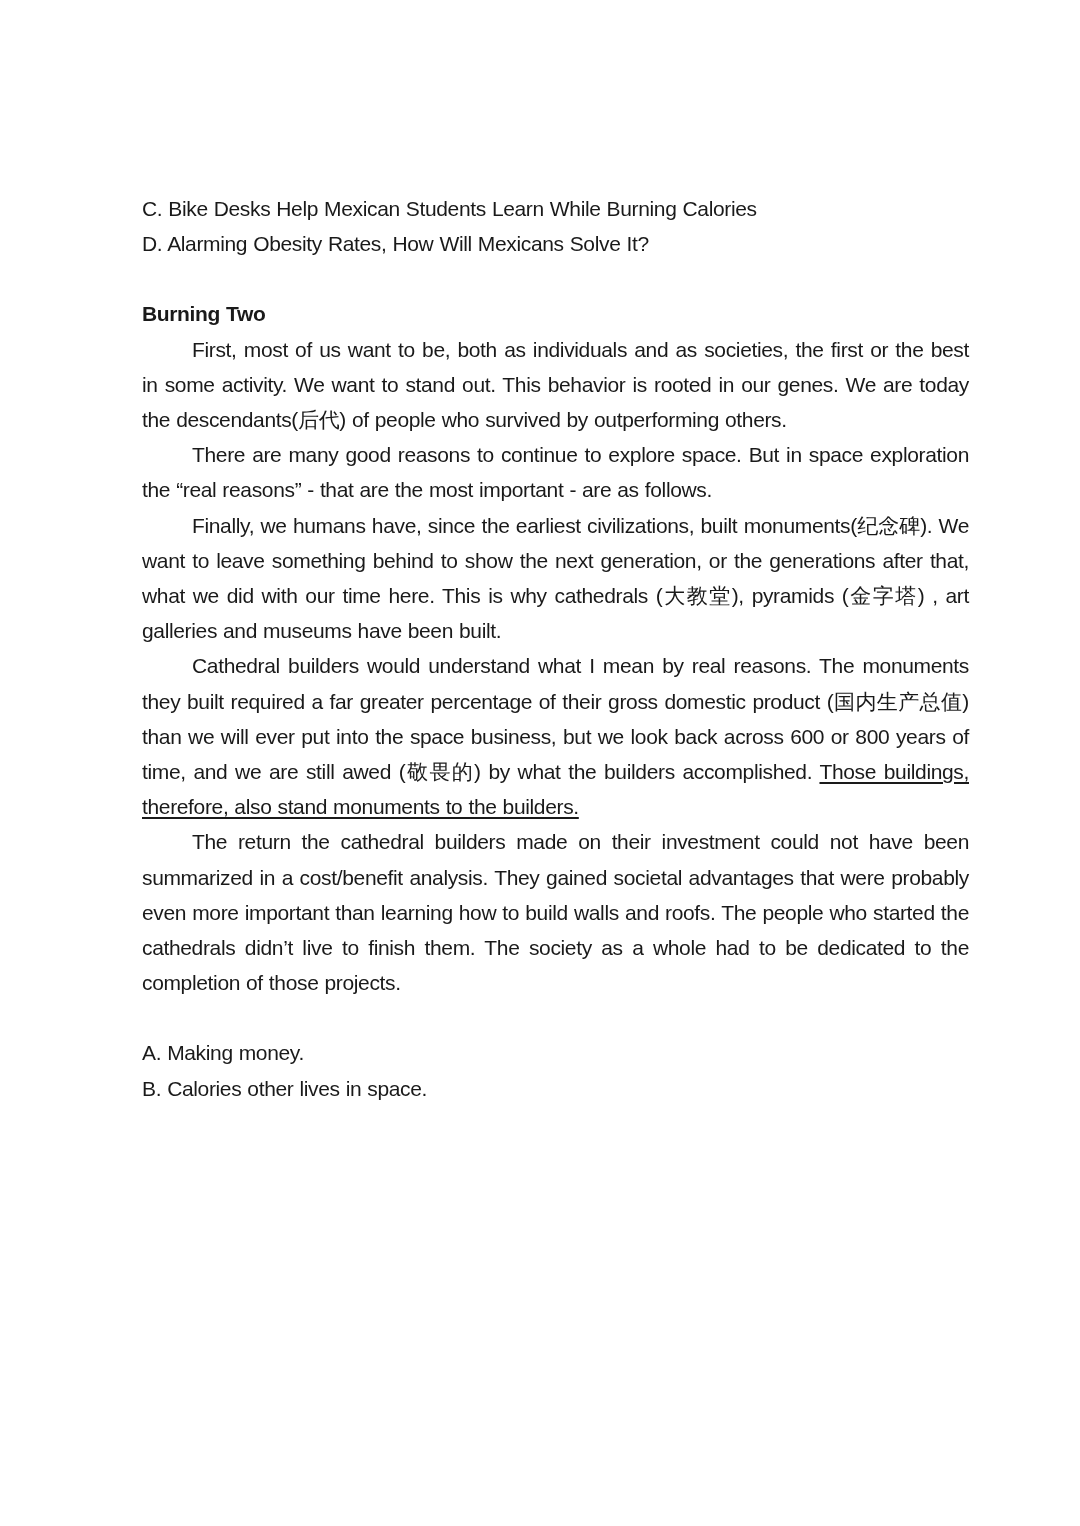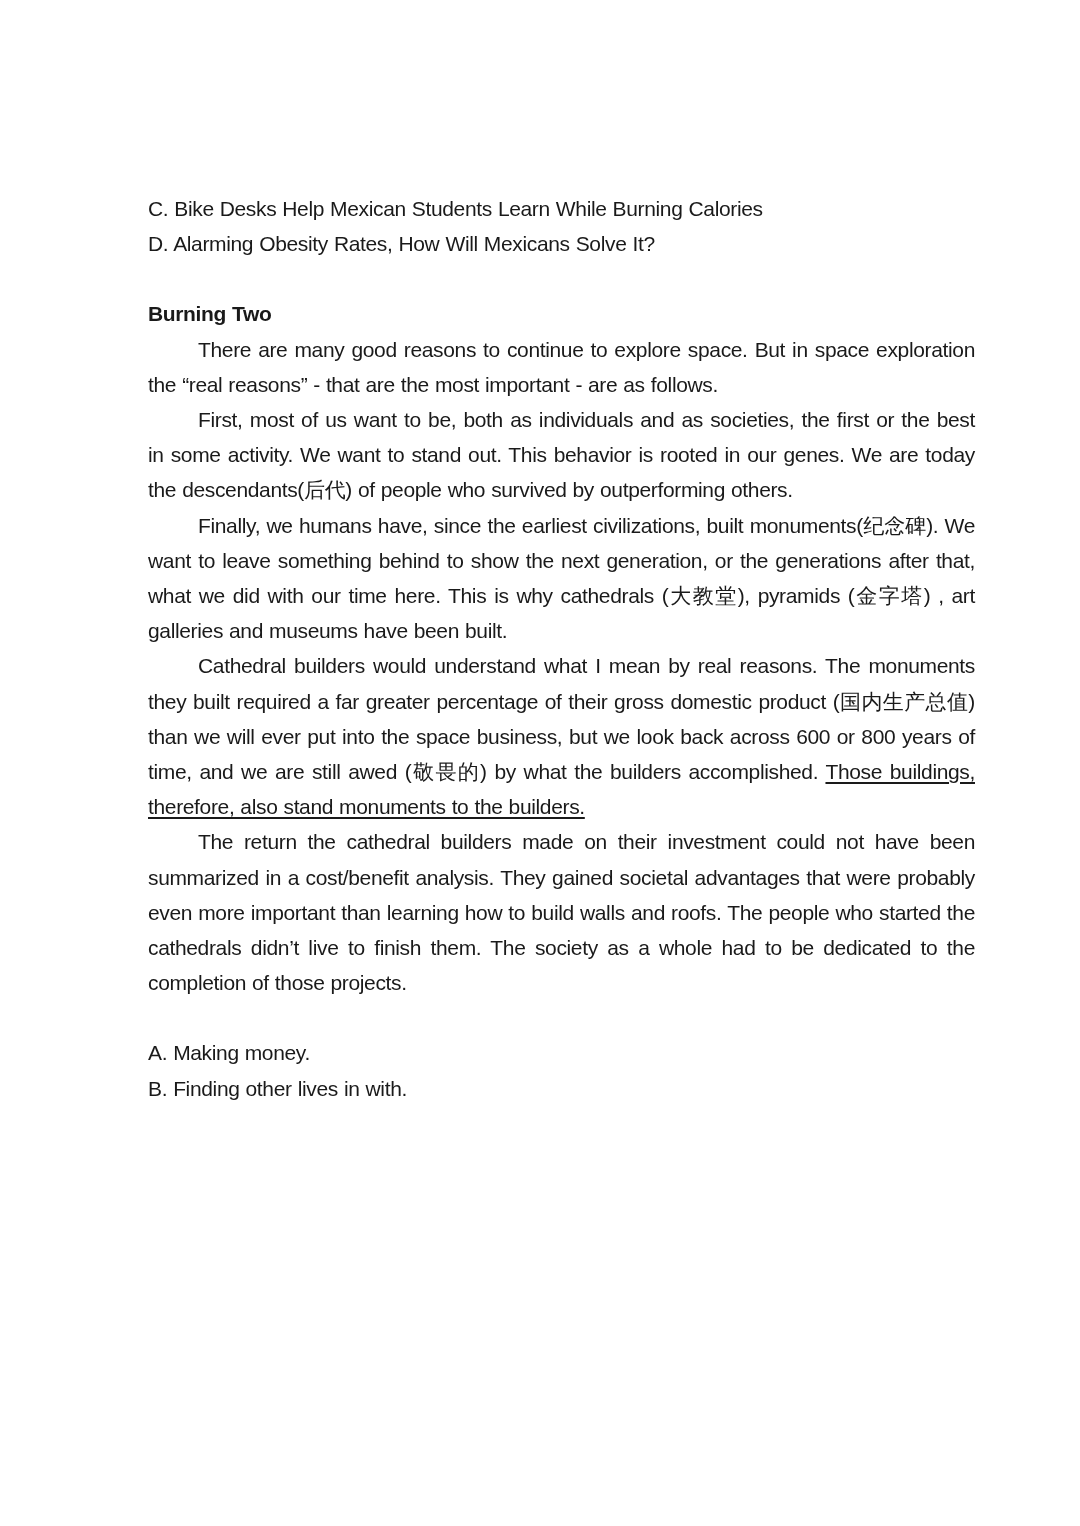--- a/index.html
+++ b/index.html
@@ -1,39 +1,39 @@
 <!DOCTYPE html>
 <html><head>
 <meta charset="utf-8">
 <style>
   html, body { margin: 0; padding: 0; background: #ffffff; }
   body { width: 1080px; height: 1526px; position: relative; overflow: hidden; }
   .page {
-    position: absolute; left: 148px; top: 191px; width: 827px;
+    position: absolute; left: 142px; top: 191px; width: 827px;
     font-family: "Liberation Sans", sans-serif;
     font-size: 21px; line-height: 35.2px; color: #1a1a1a;
     letter-spacing: -0.35px; word-spacing: 0.5px;
   }
   .line { margin: 0; white-space: nowrap; }
   .gap { height: 35px; }
   .heading { margin: 0; font-weight: bold; }
   .para { margin: 0; text-align: justify; text-indent: 50px; }
   .u { text-decoration: underline; text-underline-offset: 3px; }
 </style>
 </head>
 <body>
 
 <div class="page">
   <p class="line">C. Bike Desks Help Mexican Students Learn While Burning Calories</p>
   <p class="line">D. Alarming Obesity Rates, How Will Mexicans Solve It?</p>
   <div class="gap"></div>
 
   <p class="heading">Burning Two</p>
+  <p class="para">First, most of us want to be, both as individuals and as societies, the first or the best in some activity. We want to stand out. This behavior is rooted in our genes. We are today the descendants(后代) of people who survived by outperforming others.</p>
   <p class="para">There are many good reasons to continue to explore space. But in space exploration the “real reasons” - that are the most important - are as follows.</p>
-  <p class="para">First, most of us want to be, both as individuals and as societies, the first or the best in some activity. We want to stand out. This behavior is rooted in our genes. We are today the descendants(后代) of people who survived by outperforming others.</p>
   <p class="para">Finally, we humans have, since the earliest civilizations, built monuments(纪念碑). We want to leave something behind to show the next generation, or the generations after that, what we did with our time here. This is why cathedrals (大教堂), pyramids (金字塔) , art galleries and museums have been built.</p>
   <p class="para"><span>Cathedral builders would understand what I mean by real reasons. The monuments they built required a far greater percentage of their gross domestic product (国内生产总值) than we will ever put into the space business, but we look back across 600 or 800 years of time, and we are still awed (敬畏的) by what the builders accomplished. </span><span class="u">Those buildings, therefore, also stand monuments to the builders.</span></p>
   <p class="para">The return the cathedral builders made on their investment could not have been summarized in a cost/benefit analysis. They gained societal advantages that were probably even more important than learning how to build walls and roofs. The people who started the cathedrals didn’t live to finish them. The society as a whole had to be dedicated to the completion of those projects.</p>
   <div class="gap"></div>
 
   <p class="line">A. Making money.</p>
-  <p class="line">B. Finding other lives in with.</p>
+  <p class="line">B. Calories other lives in space.</p>
 </div>
 
 </body></html>

